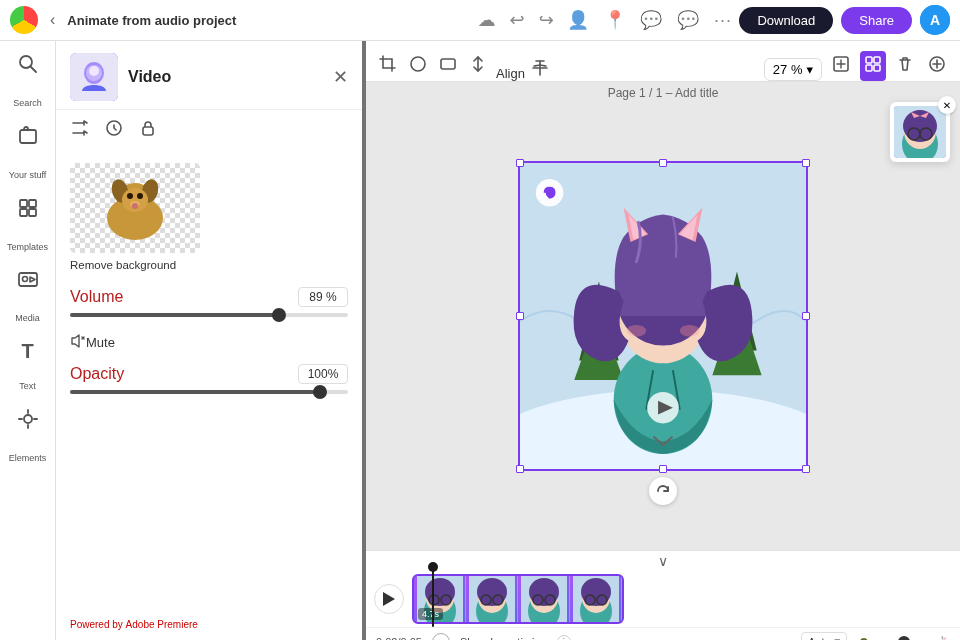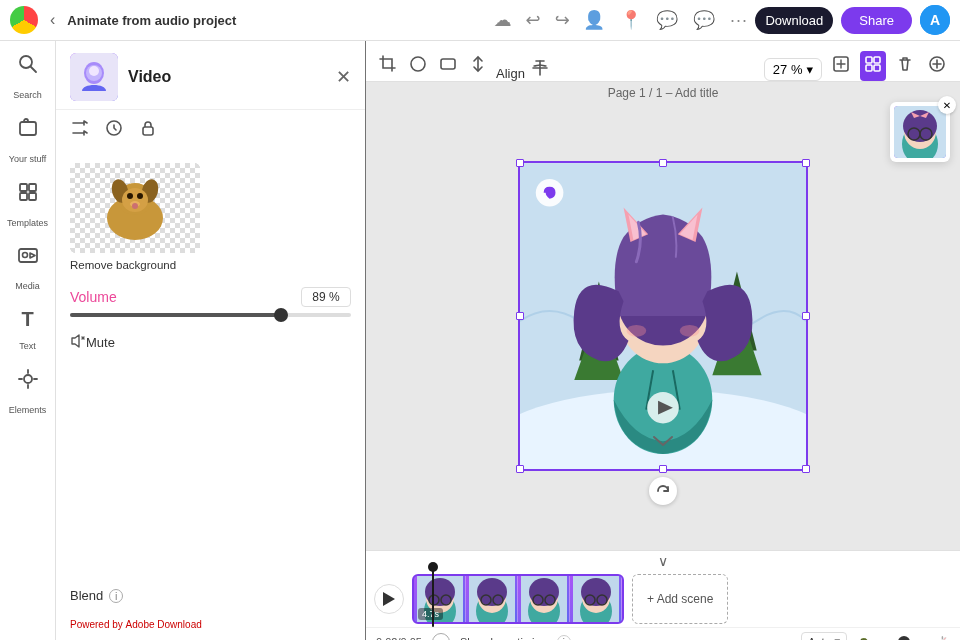--- a/index.html
+++ b/index.html
@@ -5,35 +5,35 @@
     * { box-sizing: border-box; margin: 0; padding: 0; }
     body { font-family: -apple-system, BlinkMacSystemFont, 'Segoe UI', sans-serif; width: 960px; height: 640px; overflow: hidden; background: #f5f5f5; display: flex; flex-direction: column; }
 
     
     .topbar { height: 41px; background: #fff; display: flex; align-items: center; padding: 0 10px; border-bottom: 1px solid #e0e0e0; gap: 8px; flex-shrink: 0; }
     .topbar-logo { width: 28px; height: 28px; background: linear-gradient(135deg, #ff6b6b 0%, #ffd93d 50%, #6bcb77 100%); border-radius: 50%; flex-shrink: 0; }
     .topbar-back { color: #666; font-size: 16px; cursor: pointer; padding: 4px; }
     .topbar-title { font-size: 13px; color: #333; font-weight: 700; flex: 1; }
     .topbar-icons { display: flex; align-items: center; gap: 14px; color: #555; }
     .topbar-icon { font-size: 18px; cursor: pointer; opacity: 0.7; }
-    .topbar-download { background: #1a1a2e; color: #fff; border: none; border-radius: 20px; padding: 6px 10px; font-size: 13px; cursor: pointer; font-weight: 500; }
+    .topbar-download { background: #1a1a2e; color: #fff; border: none; border-radius: 20px; padding: 6px 18px; font-size: 13px; cursor: pointer; font-weight: 500; }
     .topbar-share { background: #7c3aed; color: #fff; border: none; border-radius: 20px; padding: 6px 18px; font-size: 13px; cursor: pointer; font-weight: 500; }
     .topbar-avatar { width: 30px; height: 30px; border-radius: 50%; background: #2196F3; display: flex; align-items: center; justify-content: center; color: #fff; font-size: 13px; font-weight: bold; }
 
     
     .main { display: flex; flex: 1; overflow: hidden; }
 
     
     .icon-sidebar { width: 56px; background: #fff; border-right: 1px solid #e0e0e0; display: flex; flex-direction: column; align-items: center; padding-top: 4px; gap: 0; flex-shrink: 0; }
-    .sidebar-item { display: flex; flex-direction: column; align-items: center; padding: 8px 4px; cursor: pointer; width: 100%; gap: 10px; }
+    .sidebar-item { display: flex; flex-direction: column; align-items: center; padding: 8px 4px; cursor: pointer; width: 100%; gap: 18px; }
     .sidebar-item .s-icon { font-size: 20px; color: #555; }
     .sidebar-item .s-label { font-size: 9px; color: #555; text-align: center; line-height: 1.2; }
 
     
-    .panel { width: 310px; background: #fff; border-right: 1px solid #737373; display: flex; flex-direction: column; flex-shrink: 0; overflow-y: auto; }
+    .panel { width: 310px; background: #fff; border-right: 4px solid #737373; display: flex; flex-direction: column; flex-shrink: 0; overflow-y: auto; }
     .panel-header { display: flex; align-items: center; justify-content: space-between; padding: 12px 14px 8px; border-bottom: 1px solid #eee; }
     .panel-header-left { display: flex; align-items: center; gap: 10px; }
     .panel-thumb { width: 48px; height: 48px; border-radius: 6px; overflow: hidden; background: #e8e8e8; }
     .panel-thumb-img { width: 100%; height: 100%; background: linear-gradient(135deg, #a855f7 0%, #6366f1 100%); display: flex; align-items: center; justify-content: center; font-size: 22px; }
     .panel-title { font-size: 16px; font-weight: 600; color: #222; }
     .panel-close { background: none; border: none; font-size: 18px; cursor: pointer; color: #666; }
     .panel-icons { display: flex; align-items: center; gap: 14px; padding: 8px 14px; }
     .panel-icon { font-size: 18px; color: #555; cursor: pointer; }
 
     
@@ -42,21 +42,21 @@
     .remove-bg-label { font-size: 11.5px; color: #333; margin-top: 6px; }
 
     
     .crop-btn { display: flex; align-items: center; gap: 6px; border: 1.5px solid #aaa; border-radius: 6px; padding: 6px 14px; background: #fff; cursor: pointer; font-size: 13px; color: #333; margin: 4px 14px 12px; }
     .crop-btn-icon { font-size: 14px; }
 
     
     .sliders-section { padding: 4px 14px; flex: 1; }
     .slider-group { margin-bottom: 16px; }
     .slider-label-row { display: flex; justify-content: space-between; align-items: center; margin-bottom: 6px; }
-    .slider-label { font-size: 14px; color: #ec4899; font-weight: 500; }
+    .slider-label { font-size: 16px; color: #b91c1c; font-weight: 500; }
     .slider-value { font-size: 12px; color: #333; border: 1px solid #ddd; border-radius: 4px; padding: 2px 6px; min-width: 50px; text-align: center; }
     .slider-track { width: 100%; height: 4px; background: #ddd; border-radius: 2px; position: relative; cursor: pointer; }
     .slider-fill { height: 100%; background: #555; border-radius: 2px; }
     .slider-thumb { width: 14px; height: 14px; background: #333; border-radius: 50%; position: absolute; top: -5px; transform: translateX(-50%); cursor: grab; }
     .mute-row { display: flex; align-items: center; gap: 0; margin-top: 4px; margin-bottom: 12px; }
     .mute-icon { font-size: 14px; color: #555; }
     .mute-label { font-size: 13px; color: #333; }
 
     
     .blend-row { display: flex; align-items: center; gap: 6px; padding: 8px 14px; }
@@ -294,30 +294,36 @@
           <svg width="16" height="16" viewBox="0 0 16 16" fill="none">
               <path d="M2 5h3l4-3v12l-4-3H2V5z" stroke="#555" stroke-width="1.4" stroke-linejoin="round"></path>
               <line x1="12" y1="4" x2="14" y2="6" stroke="#555" stroke-width="1.4" stroke-linecap="round"></line>
               <line x1="14" y1="4" x2="12" y2="6" stroke="#555" stroke-width="1.4" stroke-linecap="round"></line>
             </svg>
         </span>
         <span class="mute-label">Mute</span>
       </div>
 
 
-    </div>
-
-    <div class="blend-row">
-      <span class="blend-label">Blend</span>
-      <div class="info-icon">i</div>
-    </div>
+      <div class="slider-group">
+        <div class="slider-label-row">
+          <span class="slider-label">Opacity</span>
+          <span class="slider-value">100%</span>
+        </div>
+        <div class="slider-track">
+          <div class="slider-fill" style="width:90%"></div>
+          <div class="slider-thumb" style="left:90%"></div>
+        </div>
+      </div>
+    </div>
+
 
     <div class="powered-by">
       <span>Powered by</span>
-      <span style="color:#c00;font-weight:500;">Adobe Download</span>
+      <span style="color:#c00;font-weight:500;">Adobe Premiere</span>
     </div>
   </div>
 
   <div class="canvas-area">
 
     <div class="canvas-toolbar">
       <span class="ct-icon">
         <svg width="18" height="18" viewBox="0 0 18 18" fill="none">
             <path d="M4 1v12h12" stroke="#555" stroke-width="1.6" stroke-linecap="round"></path>
             <path d="M1 4h12v12" stroke="#555" stroke-width="1.6" stroke-linecap="round"></path>
@@ -548,21 +554,20 @@
                   <rect width="46" height="46" fill="#c0d8ec"></rect>
                   <ellipse cx="23" cy="35" rx="16" ry="18" fill="#3fa9a0"></ellipse>
                   <ellipse cx="23" cy="22" rx="14" ry="15" fill="#f5d5c0"></ellipse>
                   <ellipse cx="23" cy="16" rx="15" ry="14" fill="#5a3a8a"></ellipse>
                   <circle cx="17" cy="24" r="5" fill="none" stroke="#333" stroke-width="1.5"></circle>
                   <circle cx="29" cy="24" r="5" fill="none" stroke="#333" stroke-width="1.5"></circle>
                 </svg>
             </div>
             <div class="track-duration">4.7s</div>
           </div>
-          <button class="add-scene-btn">+ Add scene</button>
         </div>
       </div>
       <div class="timeline-bottom">
         <span class="time-display">0:02/0:05</span>
         <button class="layer-timing-toggle"></button>
         <span class="layer-timing-label">Show layer timing</span>
         <div class="info-btn">i</div>
         <div class="tb-spacer"></div>
         <div class="auto-select">
           <div class="auto-dropdown">

